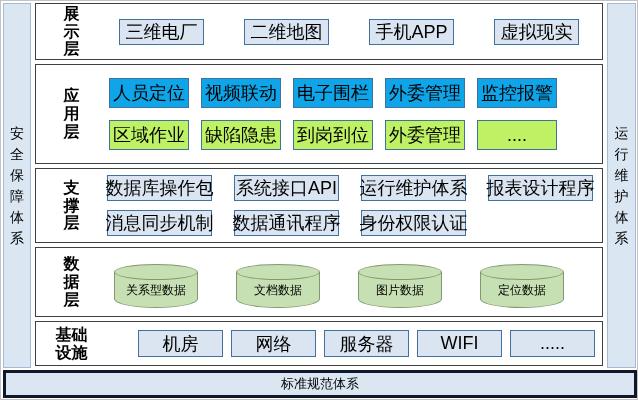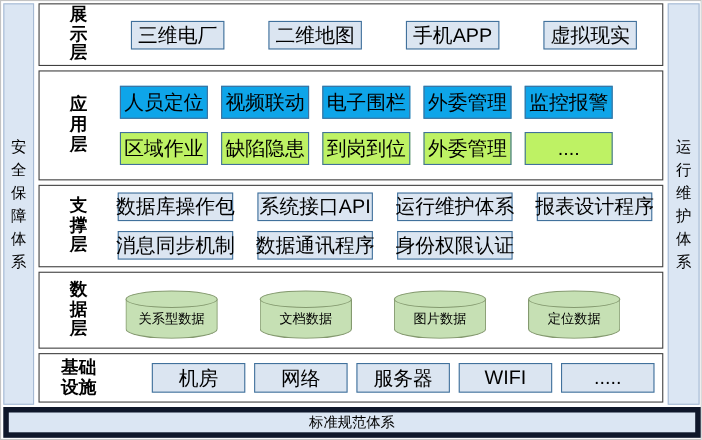--- a/index.html
+++ b/index.html
@@ -16,21 +16,21 @@
     display:flex;align-items:center;justify-content:center;
   }
   .pillar.left{left:2px;}
   .pillar.right{left:606px;width:29px;}
   .vtext{
     display:inline-block;width:1.1em;font-size:14px;line-height:1.5;
     text-align:center;word-break:break-all;
   }
   .baseband{
     position:absolute;left:2px;top:369px;width:634px;height:28px;
-    background:#dbe6f3;border:5px solid #0f172a;
+    background:#dbe6f3;border:3px solid #0f172a;
     display:flex;align-items:center;justify-content:center;font-size:13px;
   }
   
   .layer{
     position:absolute;left:34px;width:568px;background:#fff;
     border:1px solid #404040;display:flex;align-items:stretch;
   }
   .l1{top:2px;height:57px;}
   .l2{top:63px;height:100px;}
   .l3{top:167px;height:75px;}

